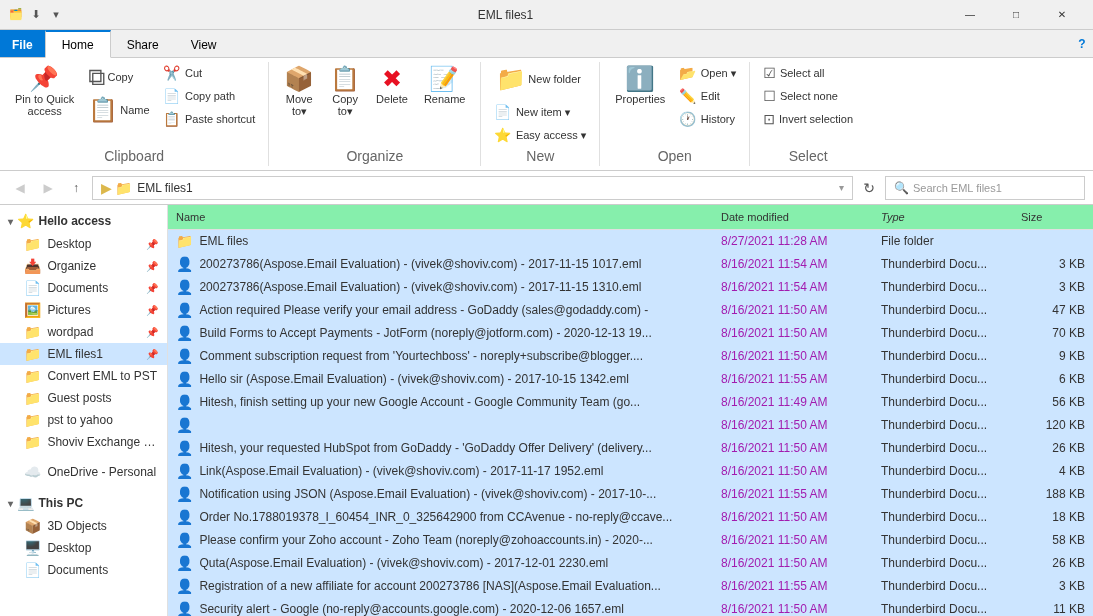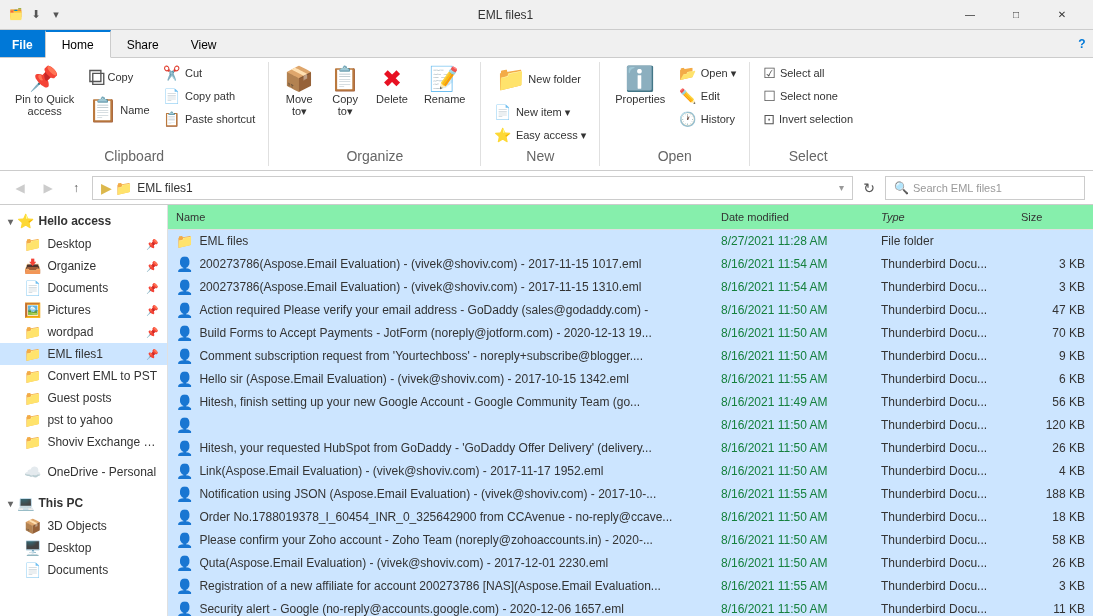--- a/index.html
+++ b/index.html
@@ -267,21 +267,21 @@
     }
     .file-name-cell {
       flex: 1;
       display: flex;
       align-items: center;
       gap: 6px;
       min-width: 0;
     }
     .file-icon { font-size: 14px; flex-shrink: 0; }
     .file-name-text { overflow: hidden; text-overflow: ellipsis; white-space: nowrap; font-size: 12px; }
-    .col-date-cell { width: 160px; padding: 2px 8px; font-size: 12px; color: #15803d; white-space: nowrap; }
+    .col-date-cell { width: 160px; padding: 2px 8px; font-size: 12px; color: #a21caf; white-space: nowrap; }
     .col-type-cell { width: 140px; padding: 2px 8px; font-size: 12px; color: #333; white-space: nowrap; overflow: hidden; text-overflow: ellipsis; }
     .col-size-cell { width: 80px; padding: 2px 8px; font-size: 12px; color: #333; text-align: right; }
 
     
     .status-bar {
       height: 22px;
       background: #f0f0f0;
       border-top: 1px solid #ccc;
       display: flex;
       align-items: center;

